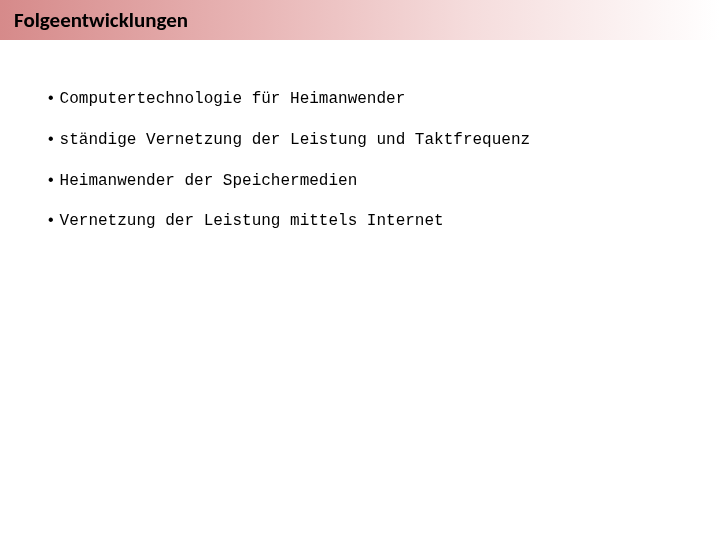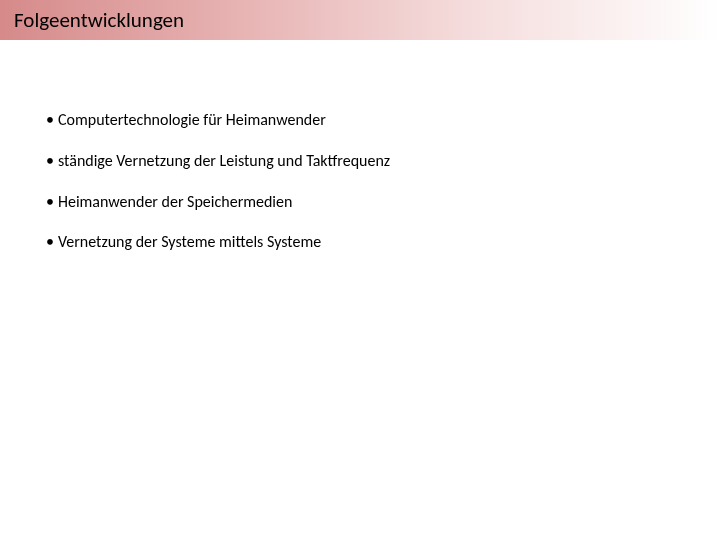--- a/index.html
+++ b/index.html
@@ -13,25 +13,26 @@
     .title-bar {
       width: 100%;
       height: 40px;
       background: linear-gradient(to right, #d68a8a 0%, #e8b5b5 35%, #f5dcdc 65%, #ffffff 100%);
       display: flex;
       align-items: center;
       padding-left: 14px;
     }
     .title-text {
       font-size: 21px;
-      font-weight: 400;
+      font-weight: 700;
       color: #000000;
     }
     .content-area {
-      padding: 70px 0 0 46px;
+      padding: 49px 0 0 46px;
+      font-family: Liberation Mono, monospace;
     }
     .bullet-item {
       font-size: 16px;
       color: #000000;
       margin-bottom: 20px;
       line-height: 1.3;
     }
     .bullet-dot {
       display: inline-block;
       margin-right: 4px;
@@ -48,15 +49,15 @@
   <div class="bullet-item">
     <span class="bullet-dot">•</span><span>Computertechnologie für Heimanwender</span>
   </div>
   <div class="bullet-item">
     <span class="bullet-dot">•</span><span>ständige Vernetzung der Leistung und Taktfrequenz</span>
   </div>
   <div class="bullet-item">
     <span class="bullet-dot">•</span><span>Heimanwender der Speichermedien</span>
   </div>
   <div class="bullet-item">
-    <span class="bullet-dot">•</span><span>Vernetzung der Systeme mittels Systeme</span>
+    <span class="bullet-dot">•</span><span>Vernetzung der Leistung mittels Internet</span>
   </div>
 </div>
 
 </body></html>

